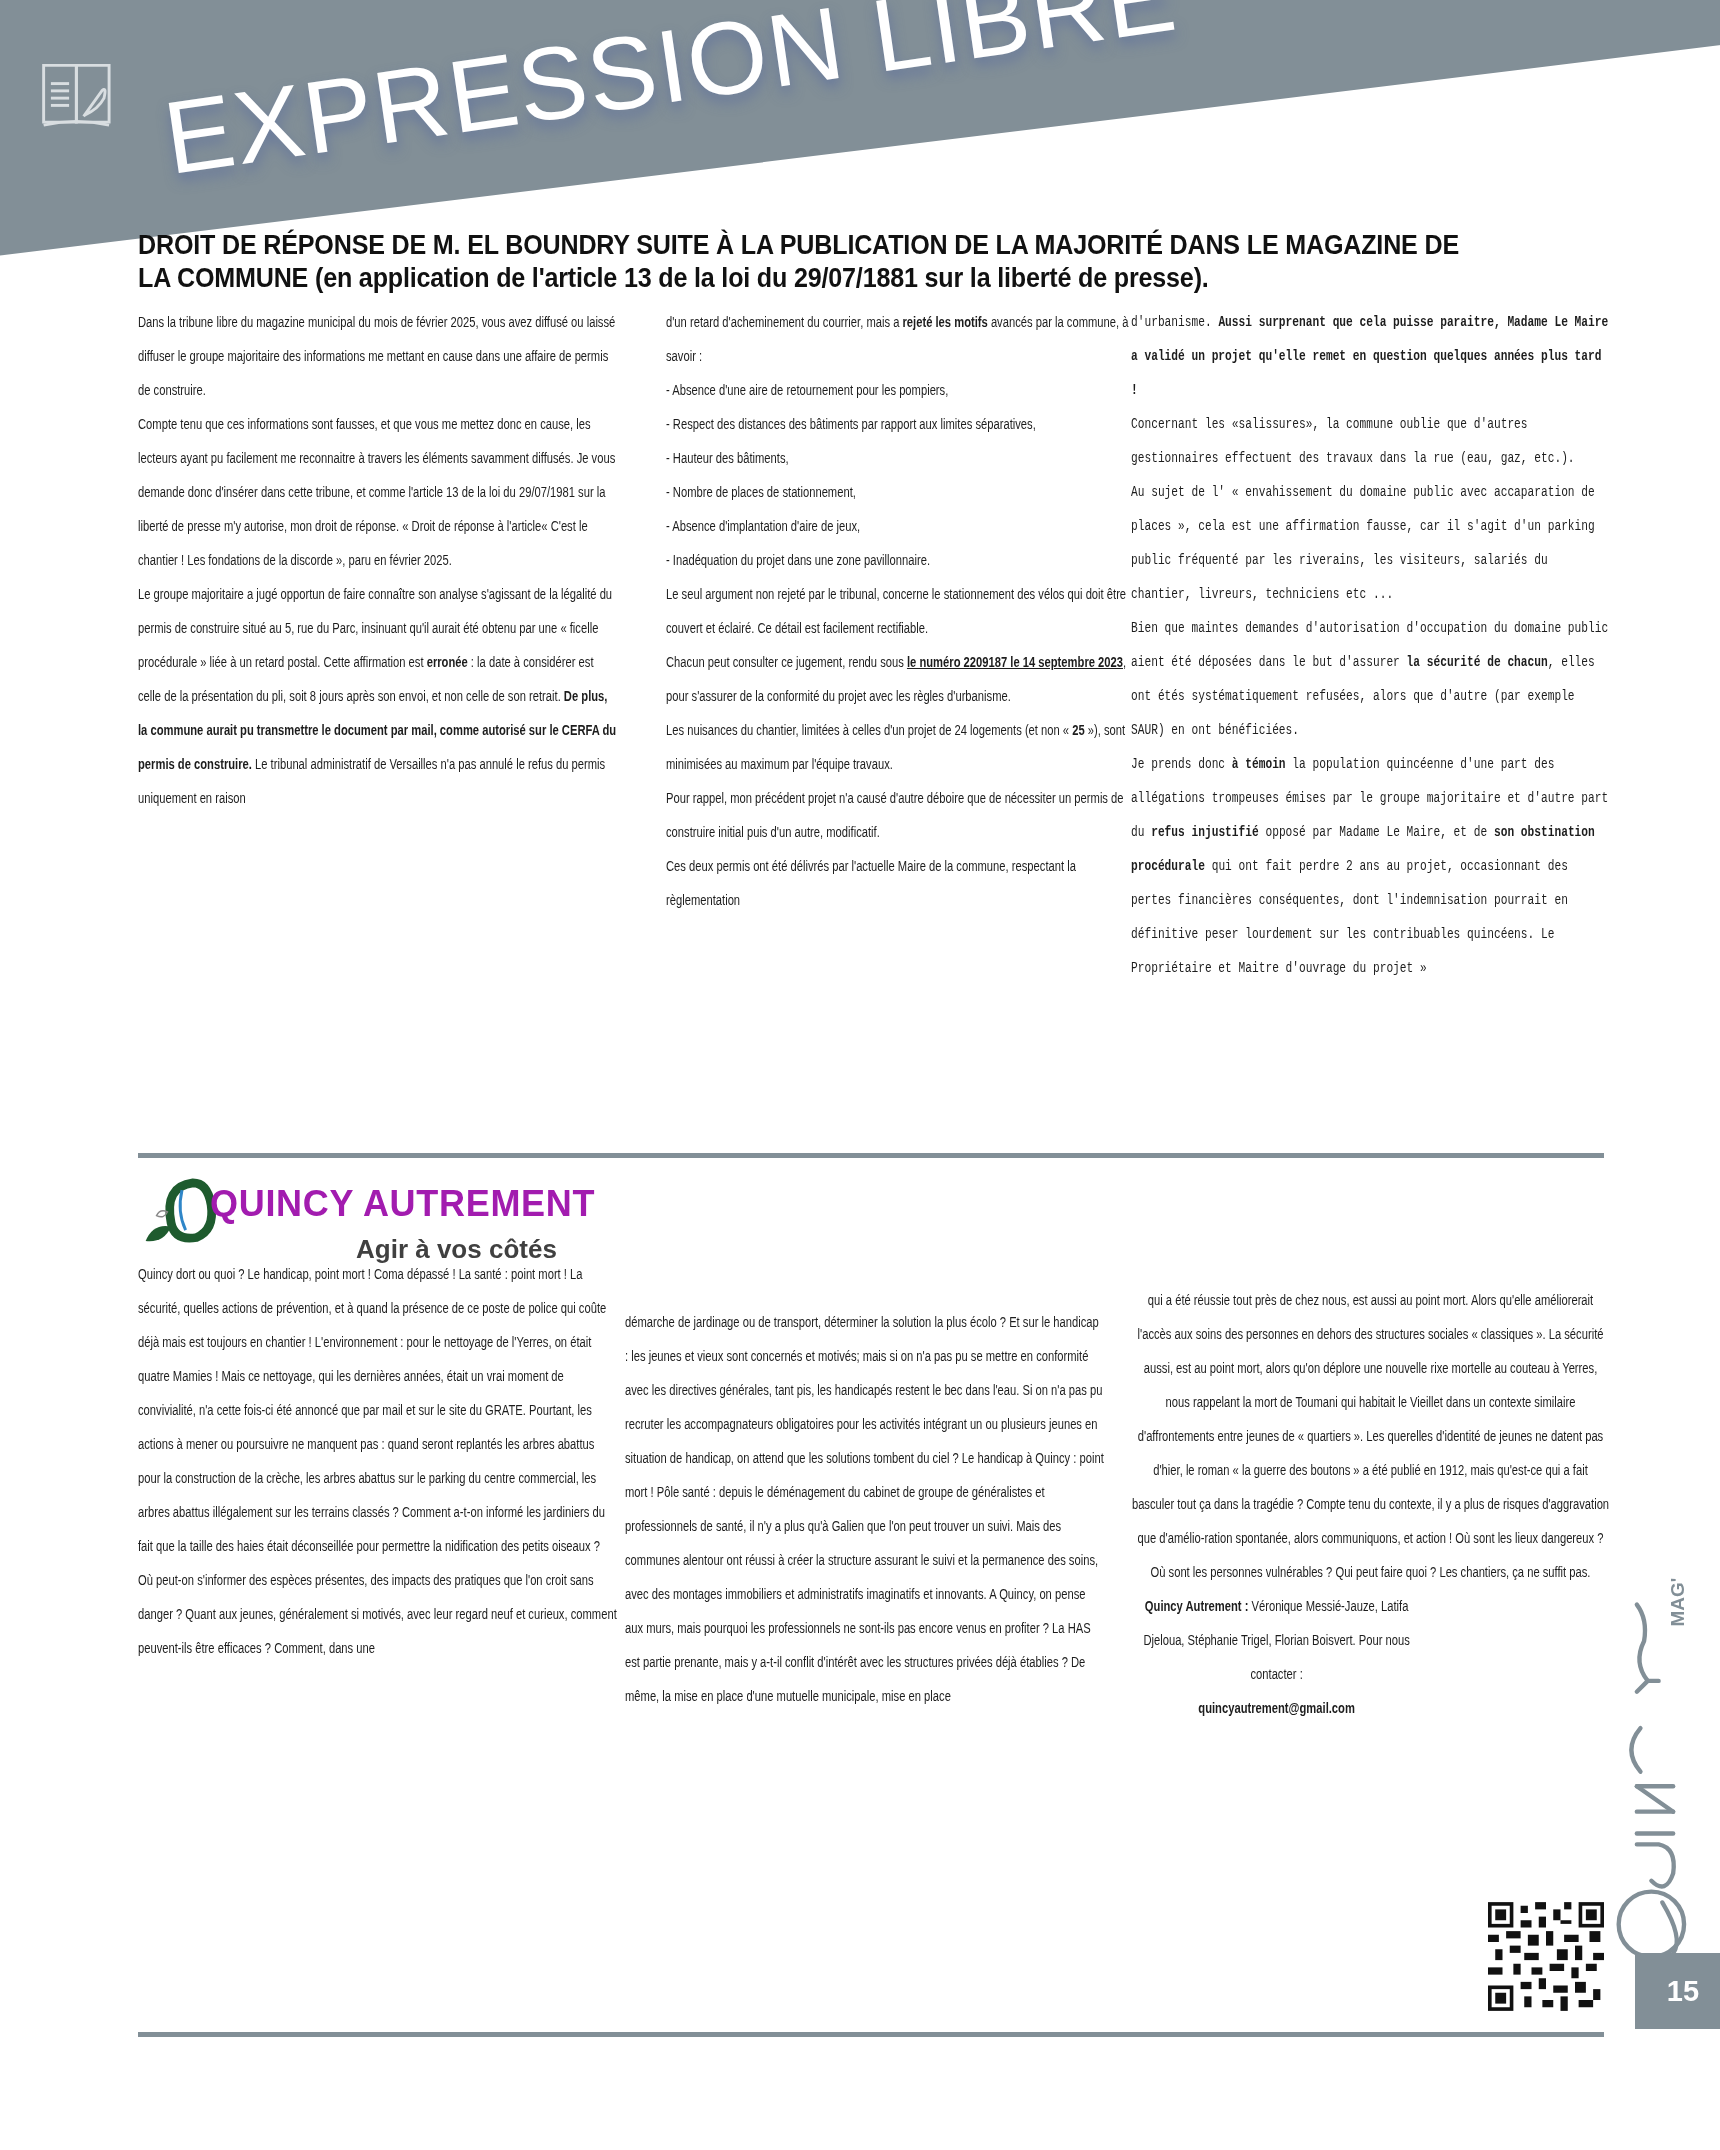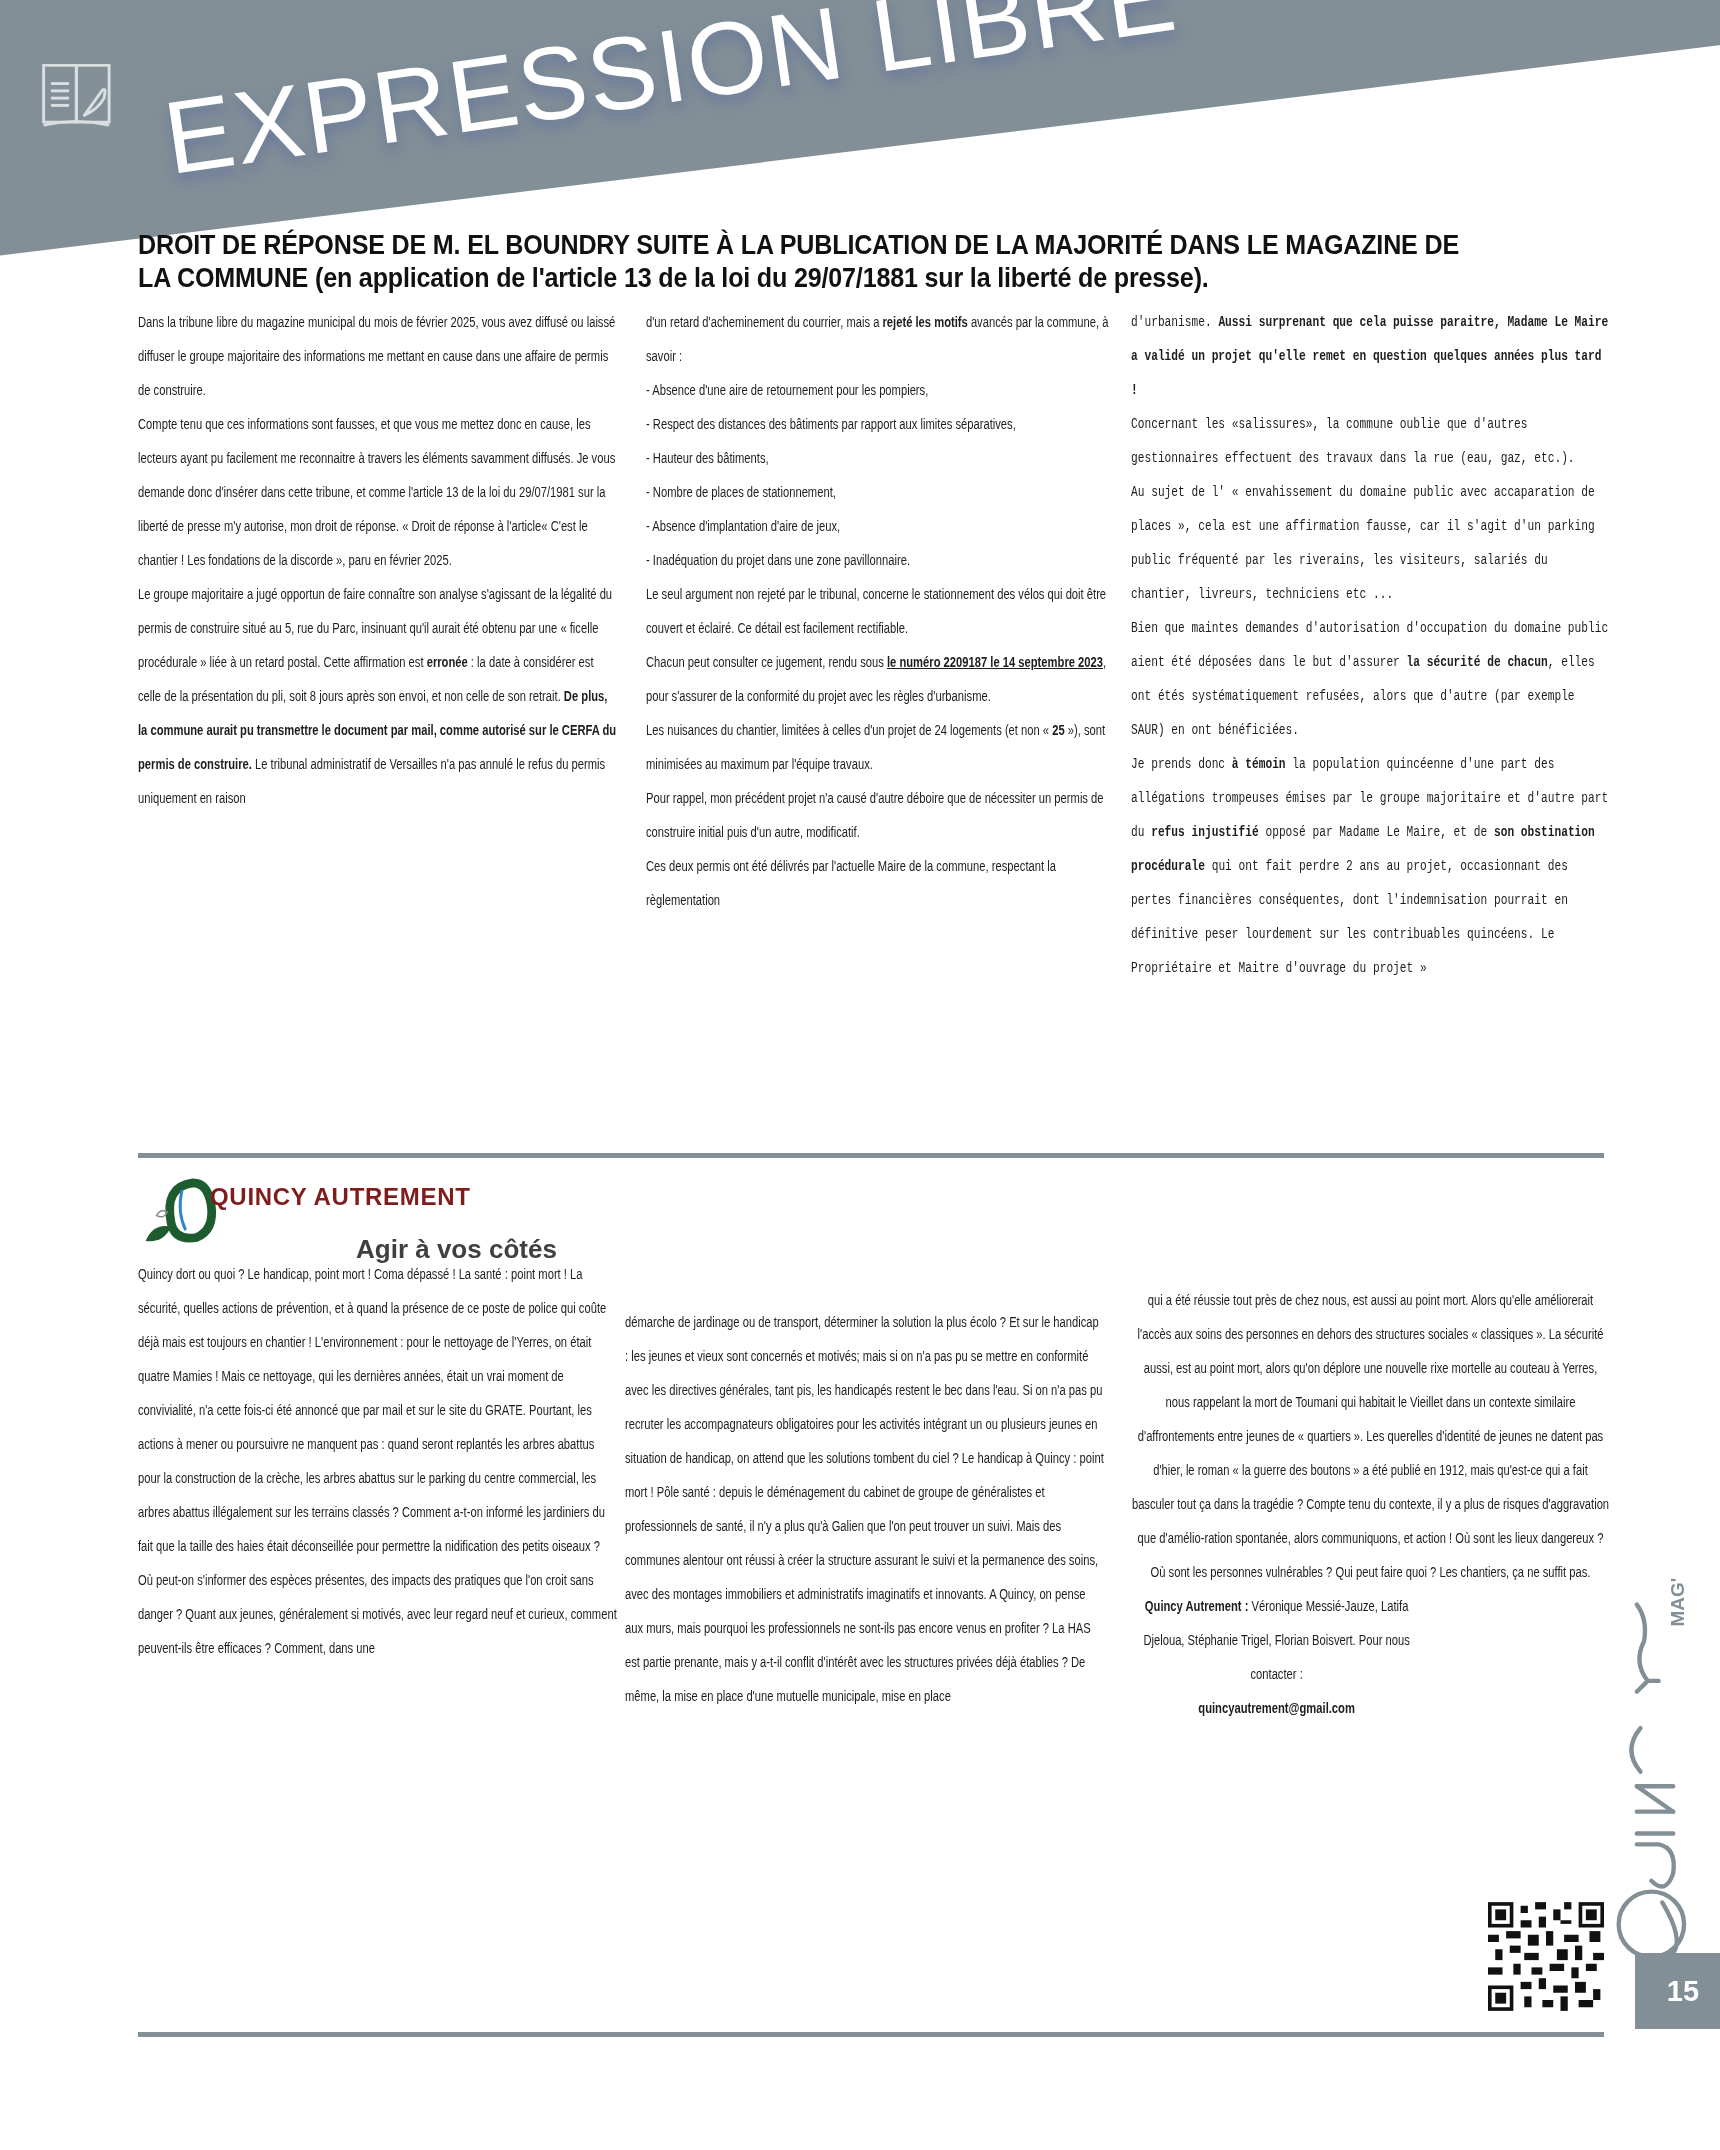--- a/index.html
+++ b/index.html
@@ -6,32 +6,32 @@
   body { width:1721px; height:2151px; position:relative; overflow:hidden; font-family:"Liberation Sans", sans-serif; color:#1a1a1a; }
   .banner { position:absolute; left:0; top:0; width:1721px; height:305px; }
   .banner svg { display:block; }
   .book-icon { position:absolute; left:40px; top:58px; width:80px; height:73px; }
   .title-main { position:absolute; left:174px; top:80px; transform:rotate(-8.2deg); transform-origin:left bottom; color:#ffffff; font-family:"Liberation Sans", sans-serif; font-size:103px; font-weight:400; letter-spacing:1.5px; white-space:nowrap; text-shadow:0 7.3px 13px rgba(80,100,160,0.55); }
   .subhead { position:absolute; left:138px; top:229px; width:1459px; font-family:"Liberation Sans", sans-serif; font-weight:700; font-size:27px; line-height:33px; color:#111; transform:scaleX(0.93); transform-origin:left top; letter-spacing:-0.2px; }
   .col { position:absolute; font-family:"Liberation Sans Narrow","Liberation Sans", sans-serif; font-size:14px; line-height:34px; color:#1d1d1d; }
   .col p { margin:0; }
   .col .inner { transform:scaleX(0.80); transform-origin:left top; width:125%; }
   .c1 { left:138px; top:305px; width:479px; }
-  .c2 { left:646px; top:305px; width:479px; }
+  .c2 { left:666px; top:305px; width:479px; }
   .c3 { left:1131px; top:305px; width:479px;font-family:Liberation Mono, monospace; }
   .c4 { left:138px; top:1257px; width:479px; }
   .c5 { left:625px; top:1283px; width:479px;margin-top:22px; }
   .c6 { left:1131px; top:1283px; width:479px;text-align:center; }
   b { font-weight:700; }
   .u { text-decoration:underline; font-weight:700; }
   .rule { position:absolute; height:5.1px; background:#828f97; }
   .rule1 { left:138px; top:1153px; width:1466px; }
   .rule2 { left:138px; top:2032px; width:1466px; }
   .qa-logo { position:absolute; left:142px; top:1172px; width:465px; height:102px; }
-  .qa-title { position:absolute; left:210px; top:1183px; font-family:"Liberation Sans", sans-serif; font-weight:700; font-size:24px; color:#7f1d1d; letter-spacing:0.7px; white-space:nowrap; }
+  .qa-title { position:absolute; left:210px; top:1183px; font-family:"Liberation Sans", sans-serif; font-weight:700; font-size:36px; color:#a21caf; letter-spacing:0.7px; white-space:nowrap; }
   .qa-slogan { position:absolute; left:356px; top:1234px; font-family:"Liberation Sans", sans-serif; font-weight:700; font-size:26px; color:#404040; white-space:nowrap; }
   .sign { margin-top:33px; }
   .email { font-weight:700; }
   .qr { position:absolute; left:1488px; top:1902px; width:116px; height:109px; }
   .side-logo { position:absolute; left:1615px; top:1561px; width:80px; height:465px; }
   .page-box { position:absolute; left:1635px; top:1953px; width:96px; height:76px; background:#828f97; color:#fff; font-family:"Liberation Sans", sans-serif; font-weight:700; font-size:29px; display:flex; align-items:center; justify-content:center; }
 </style>
 </head>
 <body>
 

